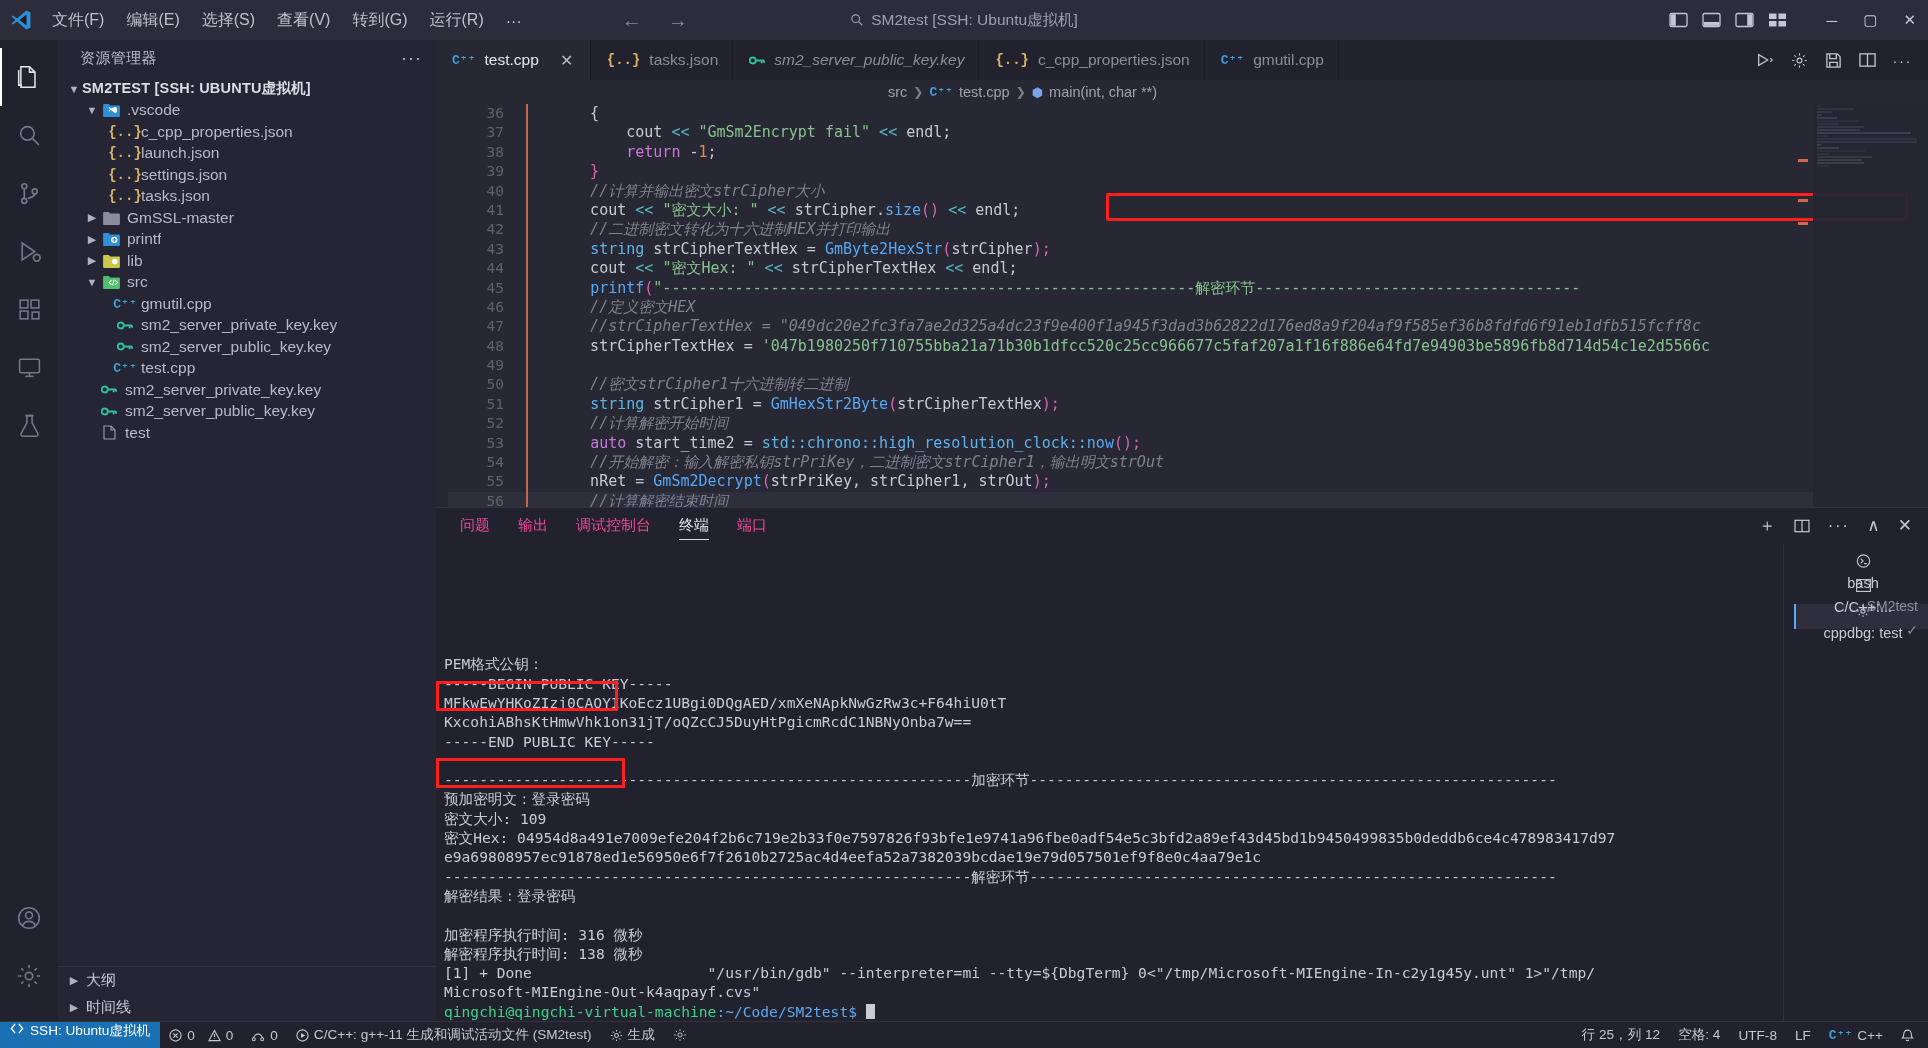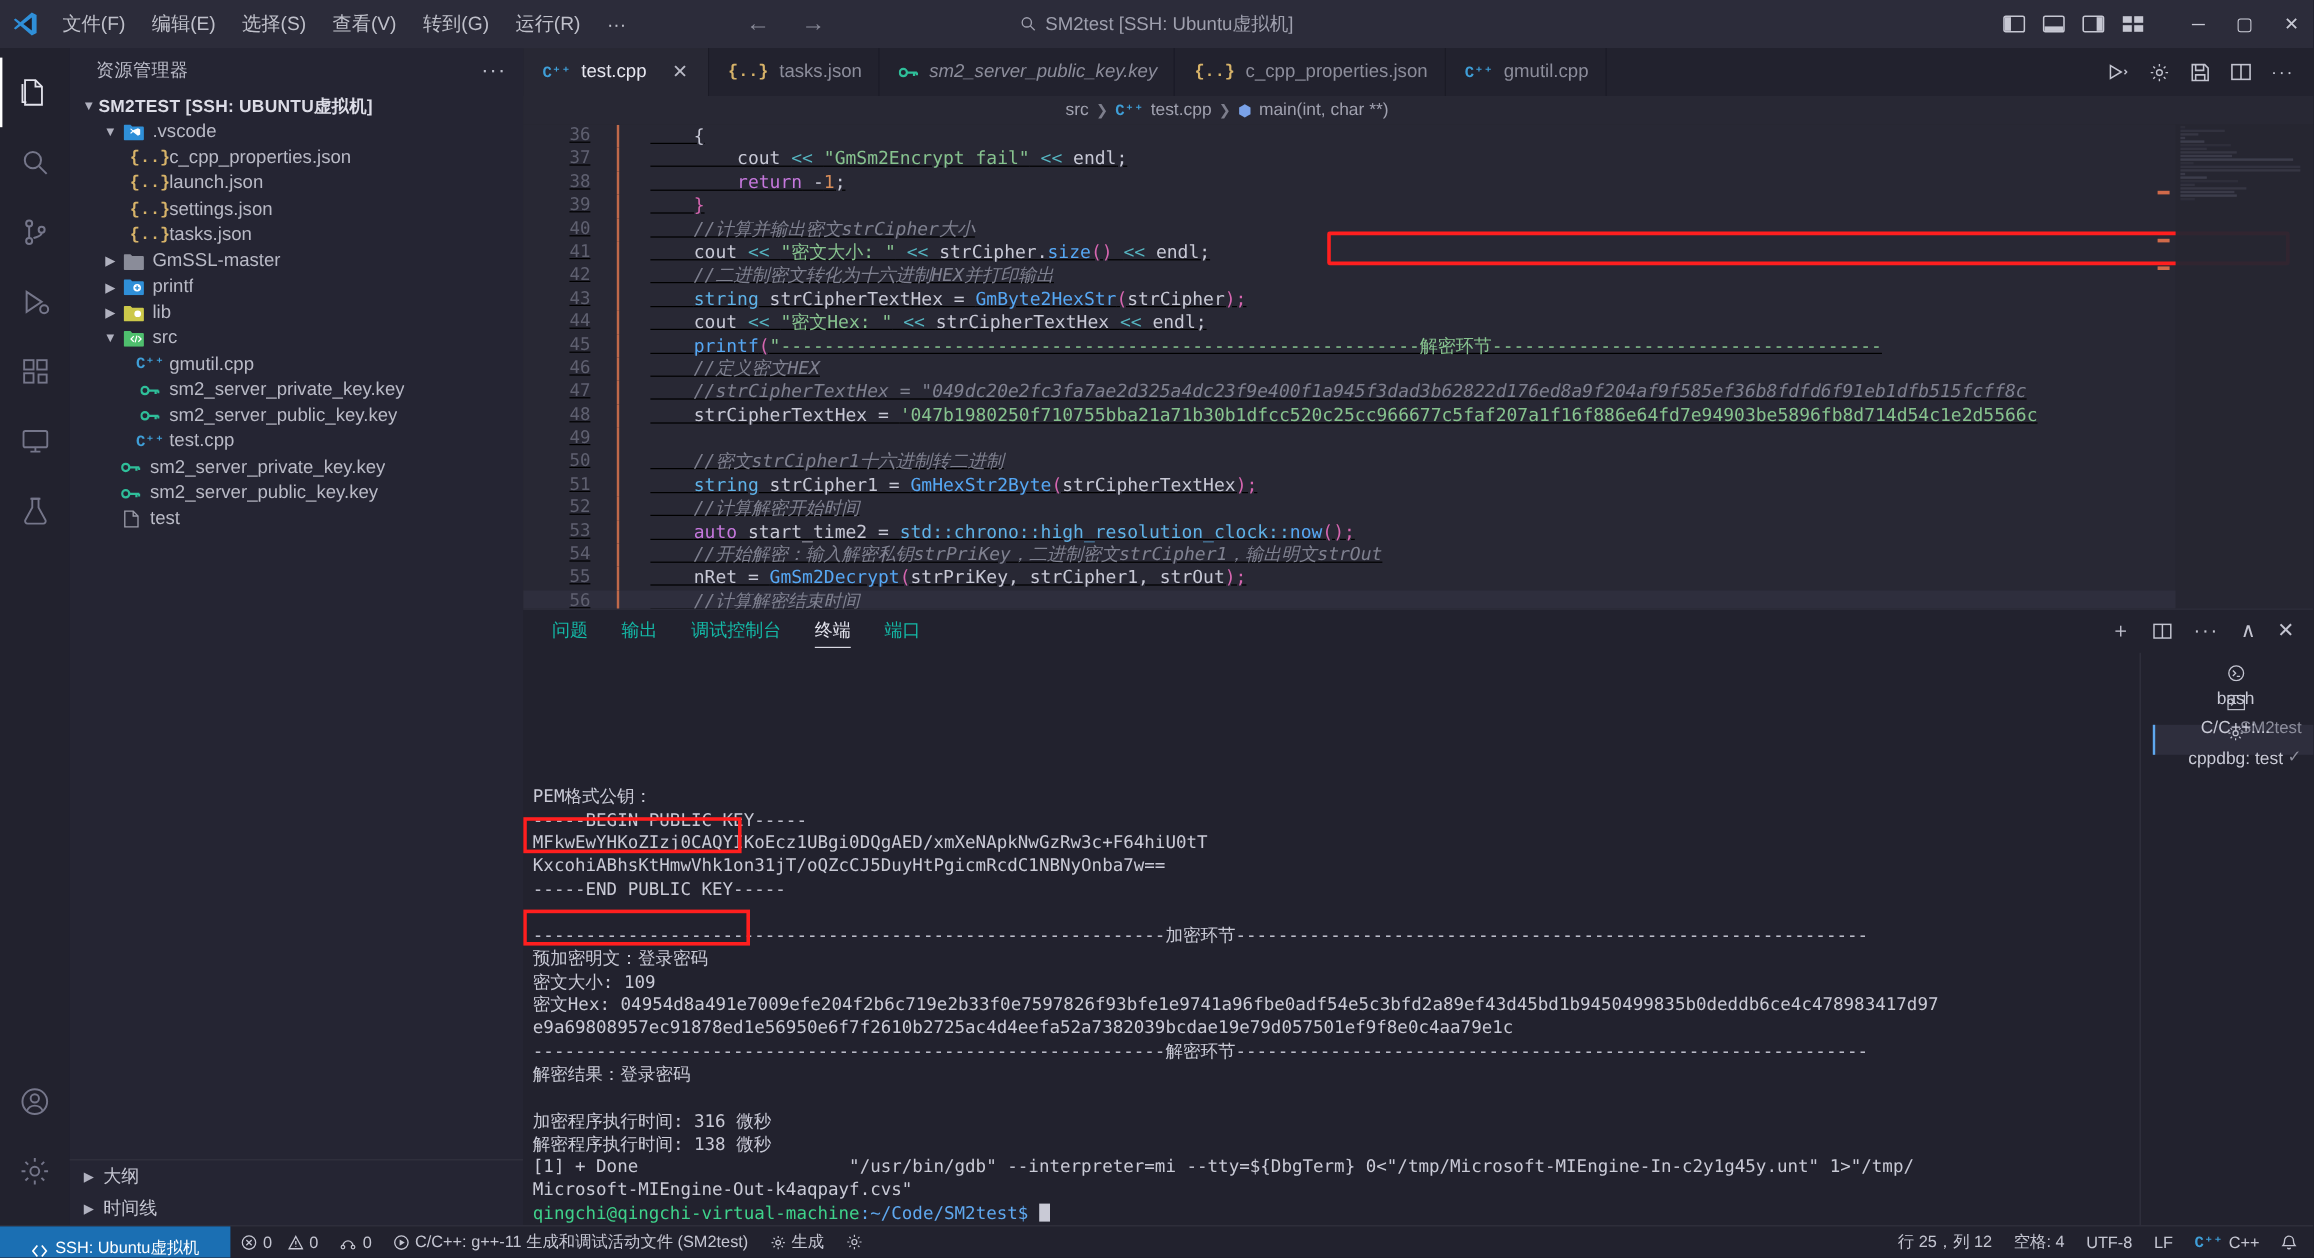--- a/index.html
+++ b/index.html
@@ -98,21 +98,21 @@
   .breadcrumb {
     height:24px; flex:0 0 24px; display:flex; align-items:center; gap:6px;
     padding-left:452px; font-size:14.5px; color:#a0a1af; background:#282834;
   }
   .bc-sep { color:#7d7e8c; font-size:12px; }
 
   
   .code-area { flex:1 1 auto; position:relative; overflow:hidden; background:#282834; min-height:0; }
   .code-lines {
     font-family:"DejaVu Sans Mono","Liberation Mono", monospace;
-    font-size:15px; line-height:19.4px; white-space:pre; position:absolute; top:0; left:0; right:0;text-decoration:underline;
+    font-size:15px; line-height:19.4px; white-space:pre; position:absolute; top:0; left:12px; right:0;
   }
   .cl { display:flex; height:19.4px; align-items:center; }
   .cl.cur { background:#2e2e3d; }
   .lnum { width:78px; flex:0 0 78px; text-align:right; padding-right:22px; color:#5f6070; font-size:14.5px; }
   .guide { width:2px; flex:0 0 2px; background:#c0694a; height:19.4px; }
   .ctext { padding-left:26px; color:#c8c9d6; }
   .k { color:#c678dd; }      
   .kb { color:#5fb3e8; }     
   .fn { color:#56a8f5; }     
   .st { color:#87c38f; }     
@@ -129,21 +129,21 @@
 
   
   .minimap { position:absolute; right:0; top:0; width:115px; bottom:0; background:#262632; opacity:.95; }
   .mm-line { height:2px; margin:1px 4px; background:#4a4b5c; }
   .scroll-deco { position:absolute; right:118px; top:0; width:14px; bottom:0; }
   .sd { position:absolute; right:2px; width:10px; height:3px; background:#d06a4a; }
 
   
   .panel { flex: 0 0 465px; display:flex; flex-direction:column; background:#22222e; border-top:1px solid #32323f; }
   .panel-tabs { height:36px; flex:0 0 36px; display:flex; align-items:center; padding-left:10px; gap:0; }
-  .ptab { padding: 0 14px; font-size:15px; color:#14b8a6; height:36px; display:flex; align-items:center; cursor:pointer; position:relative; }
+  .ptab { padding: 0 14px; font-size:15px; color:#ec4899; height:36px; display:flex; align-items:center; cursor:pointer; position:relative; }
   .ptab.active { color:#e4e4ee; }
   .ptab.active::after { content:''; position:absolute; left:14px; right:14px; bottom:4px; height:1px; background:#d8d8e2; }
   .panel-actions { margin-left:auto; display:flex; align-items:center; gap:18px; padding-right:16px; color:#c4c5d1; font-size:17px; }
   .panel-body { flex:1 1 auto; display:flex; min-height:0; }
   .terminal {
     flex:1 1 auto; overflow:hidden; padding: 14px 0 0 8px; min-width:0;
     font-family:"DejaVu Sans Mono","Liberation Mono", monospace;
     font-size:14.6px; line-height:19.3px; color:#c9cad6; white-space:pre; position:relative;
   }
   .term-line { height:19.3px; }
@@ -157,22 +157,22 @@
   .ts-row.sel { background:#2e2e3d; border-left:2px solid #5fa8ef; padding-left:2px; }
   .ts-name { color:#c9cad6; }
   .ts-sub { color:#8d8e9c; margin-left:auto; padding-right:10px; font-size:14px;}
 
   
   .statusbar {
     height: 27px; flex:0 0 27px; background:#22222e; display:flex; align-items:center;
     font-size:13.6px; color:#c5c6d2; border-top:1px solid #32323f;
   }
   .sb-remote {
-    background:#1b6fb3; color:#fff; height:27px; display:flex; align-items:flex-end;
-    gap:6px; padding: 0 26px; font-size:13.6px; cursor:pointer;
+    background:#1b6fb3; color:#fff; height:27px; display:flex; align-items:flex-start;
+    gap:6px; padding: 0 10px; font-size:13.6px; cursor:pointer;
   }
   .sb-item { display:flex; align-items:center; gap:5px; padding: 0 9px; height:27px; cursor:pointer; white-space:nowrap; }
   .sb-right { margin-left:auto; display:flex; align-items:center; }
   svg { display:block; }
 </style>
 </head>
 <body>
 
 <div class="app">
 

